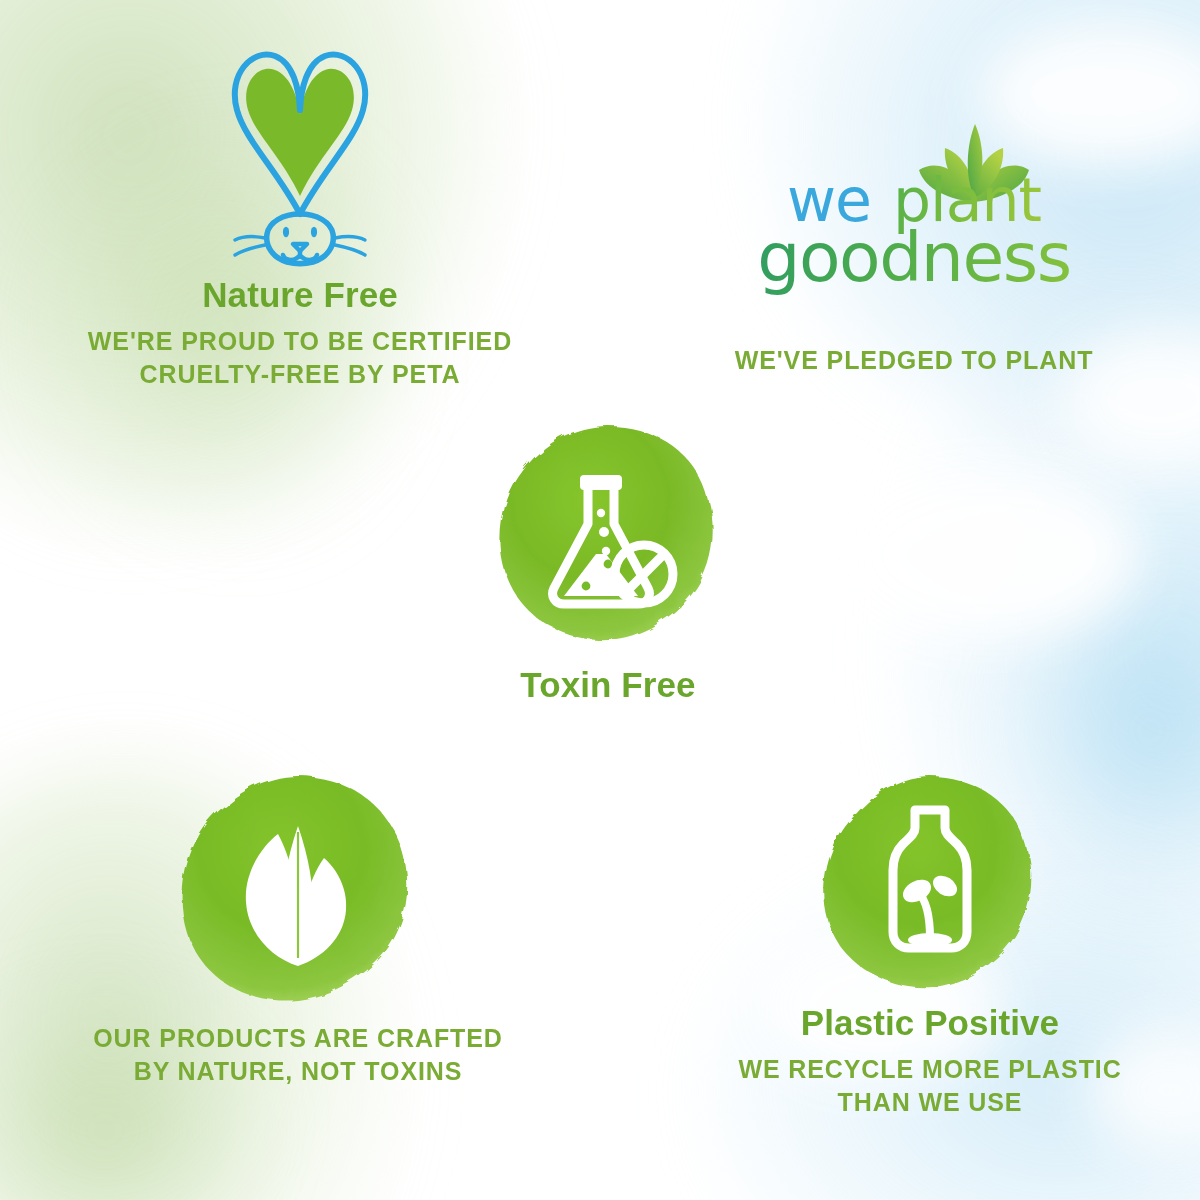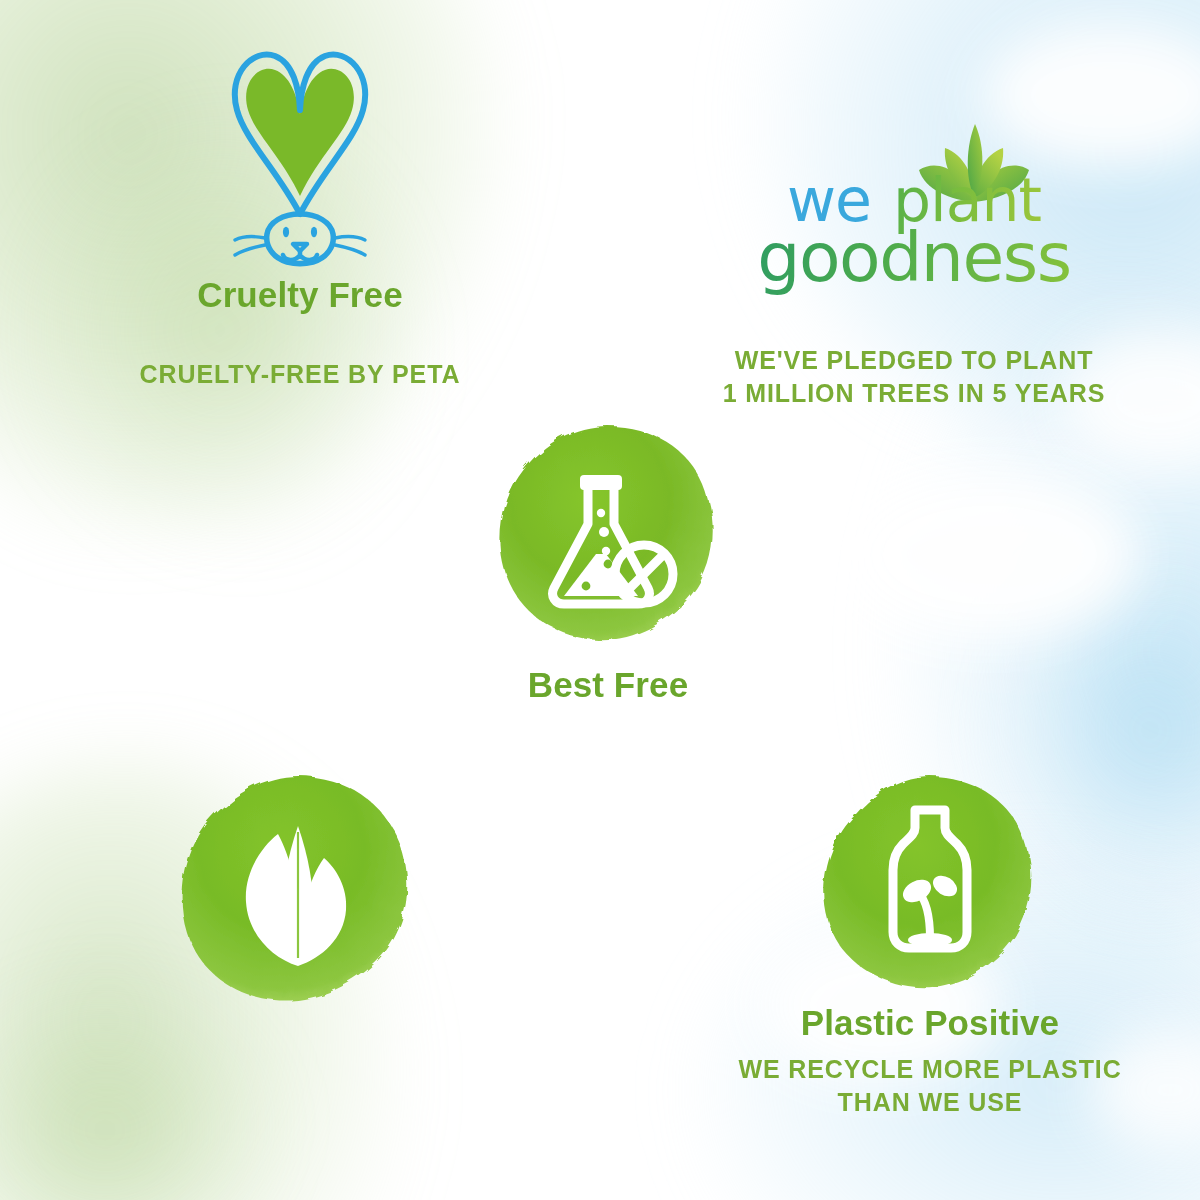--- a/index.html
+++ b/index.html
@@ -257,23 +257,23 @@
 
         <path d="M85 215 L85 219 M85 219 C 80 226, 70 225, 68 219 M85 219 C 90 226, 100 225, 102 219" fill="none" stroke="#2aa3e0" stroke-width="4.5" stroke-linecap="round"></path>
 
         <path d="M50 202 C 40 200, 28 200, 20 204" fill="none" stroke="#2aa3e0" stroke-width="3.4" stroke-linecap="round"></path>
         <path d="M50 209 C 40 211, 28 214, 20 219" fill="none" stroke="#2aa3e0" stroke-width="3.4" stroke-linecap="round"></path>
 
         <path d="M120 202 C 130 200, 142 200, 150 204" fill="none" stroke="#2aa3e0" stroke-width="3.4" stroke-linecap="round"></path>
         <path d="M120 209 C 130 211, 142 214, 150 219" fill="none" stroke="#2aa3e0" stroke-width="3.4" stroke-linecap="round"></path>
       </svg>
     </div>
-    <p class="badge-title">Cruelty Free</p>
+    <p class="badge-title">Nature Free</p>
     <p class="badge-desc">
-      <br>
+      <span>WE'RE PROUD TO BE CERTIFIED</span><br>
       <span>CRUELTY-FREE BY PETA</span>
     </p>
   </div>
 
   <div class="badge" id="badge-plant">
     <div class="wpg">
       <div class="wpg-sprout">
         <svg width="126" height="96" viewBox="0 0 126 96">
           <defs>
             <linearGradient id="lg-leaf-a" x1="0" y1="1" x2="1" y2="0">
@@ -303,21 +303,20 @@
       </div>
       <div class="wpg-line wpg-line2">
         <span class="wpg-goodness">goodness</span>
       </div>
       <div class="wpg-line wpg-line1">
         <span class="wpg-we">we</span><span style="display:inline-block;width:22px"></span><span class="wpg-plant">plant</span>
       </div>
     </div>
     <p class="badge-desc" style="margin-top:48px">
       <span>WE'VE PLEDGED TO PLANT</span><br>
-      <span>1 MILLION TREES IN 5 YEARS</span>
     </p>
   </div>
 
   <div class="badge" id="badge-toxin">
     <div class="blob-wrap" style="width:232px;height:232px">
       <svg width="232" height="232" viewBox="0 0 232 232">
         <defs>
           <radialGradient id="blob-g1" cx="42%" cy="34%" r="72%">
             <stop offset="0%" stop-color="#86c62c"></stop>
             <stop offset="52%" stop-color="#7ab926"></stop>
@@ -343,21 +342,21 @@
         <circle cx="109" cy="95" r="4.2" fill="#ffffff"></circle>
         <circle cx="112" cy="114" r="5" fill="#ffffff"></circle>
         <circle cx="114" cy="133" r="4.2" fill="#ffffff"></circle>
         <circle cx="94" cy="168" r="4.4" fill="#78bb28"></circle>
         <circle cx="116" cy="146" r="4.4" fill="#78bb28"></circle>
 
         <circle cx="152" cy="156" r="29" fill="none" stroke="#ffffff" stroke-width="9"></circle>
         <line x1="133" y1="175" x2="171" y2="137" stroke="#ffffff" stroke-width="9" stroke-linecap="round"></line>
       </svg>
     </div>
-    <p class="badge-title" style="margin-top:16px">Best Free</p>
+    <p class="badge-title" style="margin-top:16px">Toxin Free</p>
   </div>
 
   <div class="badge" id="badge-nature">
     <div class="blob-wrap" style="width:244px;height:244px">
       <svg width="244" height="244" viewBox="0 0 244 244">
         <defs>
           <radialGradient id="blob-g2" cx="44%" cy="32%" r="74%">
             <stop offset="0%" stop-color="#84c42b"></stop>
             <stop offset="50%" stop-color="#78bb26"></stop>
             <stop offset="85%" stop-color="#8cc63f"></stop>
@@ -374,21 +373,22 @@
 
         <path d="M122 198 C 96 190, 72 166, 70 134 C 68 106, 84 80, 102 66 C 116 92, 126 132, 122 198 Z" fill="#ffffff"></path>
 
         <path d="M122 198 C 146 190, 168 170, 170 142 C 172 120, 160 100, 148 90 C 132 112, 122 150, 122 198 Z" fill="#ffffff"></path>
 
         <path d="M122 196 C 104 170, 100 122, 122 58 C 144 122, 140 170, 122 196 Z" fill="#ffffff"></path>
         <line x1="122" y1="64" x2="122" y2="190" stroke="#8cc63f" stroke-width="2.2"></line>
       </svg>
     </div>
     <p class="badge-desc">
-      <br>
+      <span>OUR PRODUCTS ARE CRAFTED</span><br>
+      <span>BY NATURE, NOT TOXINS</span>
     </p>
   </div>
 
   <div class="badge" id="badge-plastic">
     <div class="blob-wrap" style="width:232px;height:232px">
       <svg width="232" height="232" viewBox="0 0 232 232">
         <defs>
           <radialGradient id="blob-g3" cx="44%" cy="32%" r="74%">
             <stop offset="0%" stop-color="#84c42b"></stop>
             <stop offset="52%" stop-color="#78bb26"></stop>

